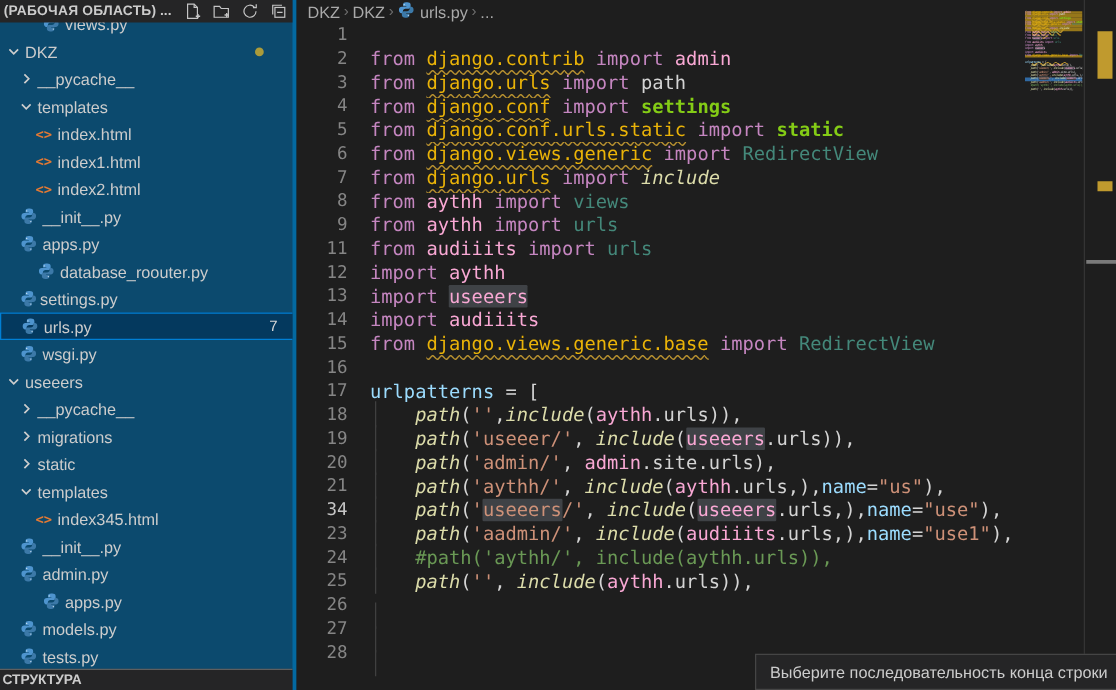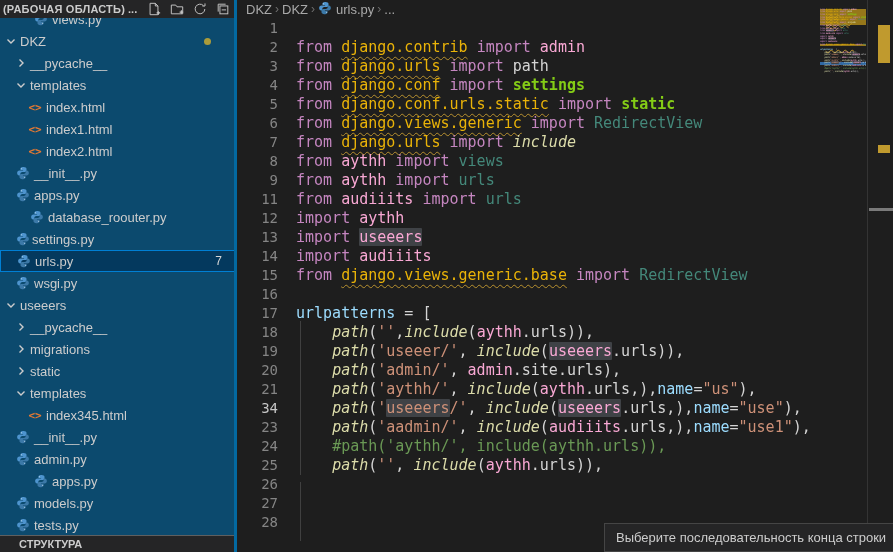--- a/index.html
+++ b/index.html
@@ -26,21 +26,21 @@
   .trow.selected { background:#04395e; border:1px solid #007fd4; }
   .chev { width:14px; display:inline-flex; justify-content:center; flex:none; }
   .chev svg { stroke:#cccccc; fill:none; stroke-width:1.4; }
   .ficon { width:18px; display:inline-flex; justify-content:center; flex:none; }
   .html-glyph { color:#e37933; font-size:11px; font-weight:bold; font-family:"DejaVu Sans Mono",monospace; }
   .badge { margin-left:auto; margin-right:14px; color:#d7d7d7; font-size:12px; }
   .dot { position:absolute; right:26px; top:8px; width:7px; height:7px;
          border-radius:50%; background:#ab9b3a; }
   .outline-bar { position:absolute; left:0; bottom:0; width:237px; height:17px;
                  background:#252526; border-top:1px solid rgba(204,204,204,.35);
-                 display:flex; align-items:center; padding-left:19px; z-index:6; cursor:pointer; }
+                 display:flex; align-items:center; padding-left:2px; z-index:6; cursor:pointer; }
   .outline-bar span { font-size:11px; font-weight:bold; color:#cccccc; }
 
   
   .editor { position:absolute; left:238px; top:0; width:655px; height:552px; background:#1e1e1e; }
   .breadcrumb { height:18px; display:flex; align-items:center; padding-left:8px;
                 font-size:13px; color:#a9a9a9; gap:3px; }
   .bc-item { cursor:pointer; display:flex; align-items:center; gap:4px; }
   .bc-sep { color:#6e6e6e; font-size:12px; }
 
   .code-area { position:absolute; left:0; top:18px; width:655px; }

